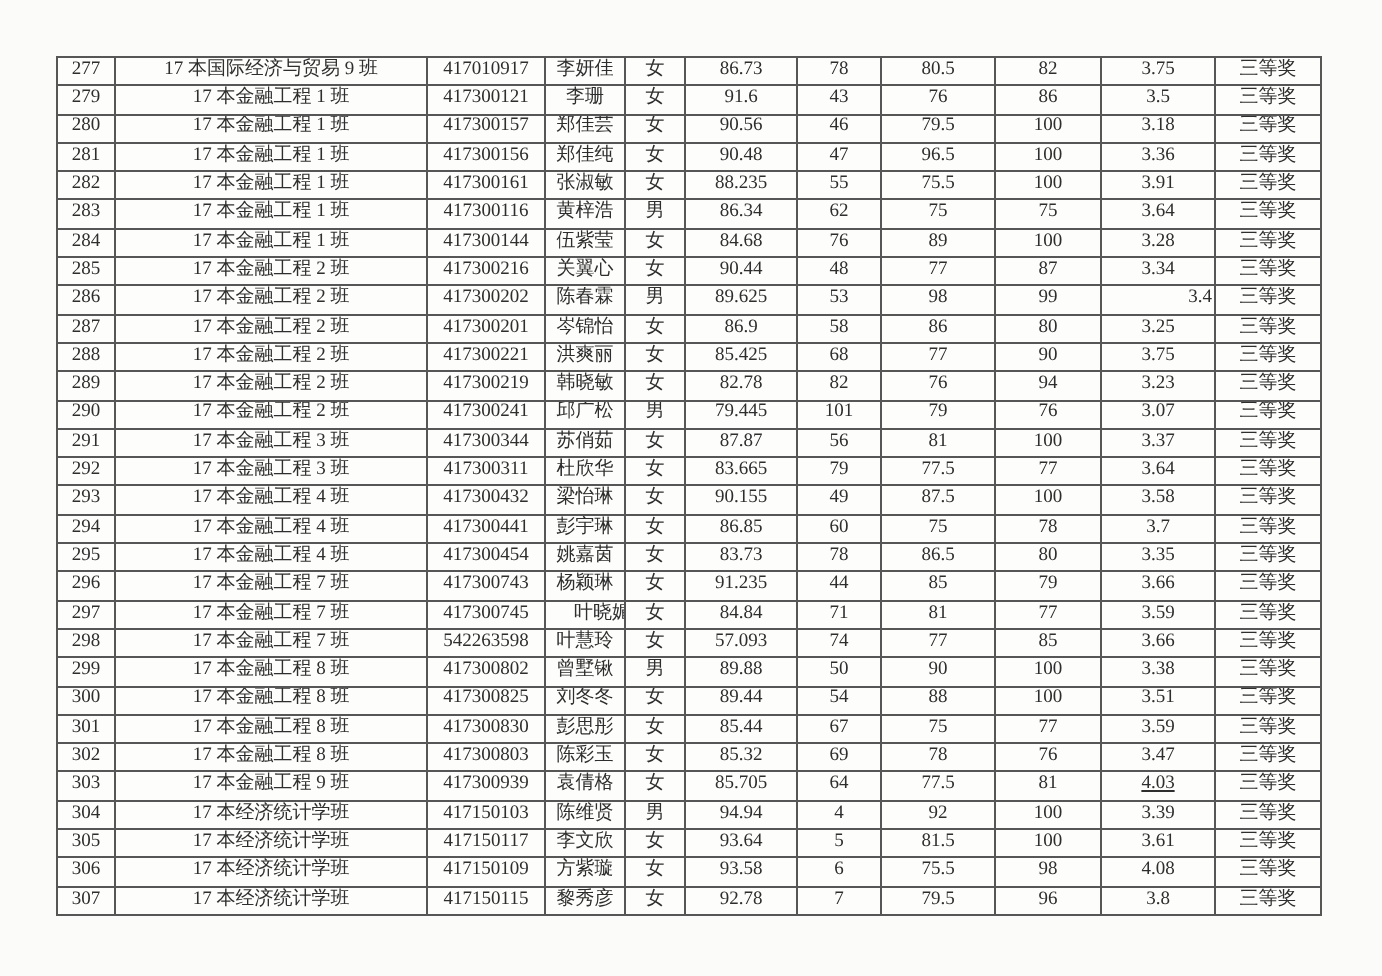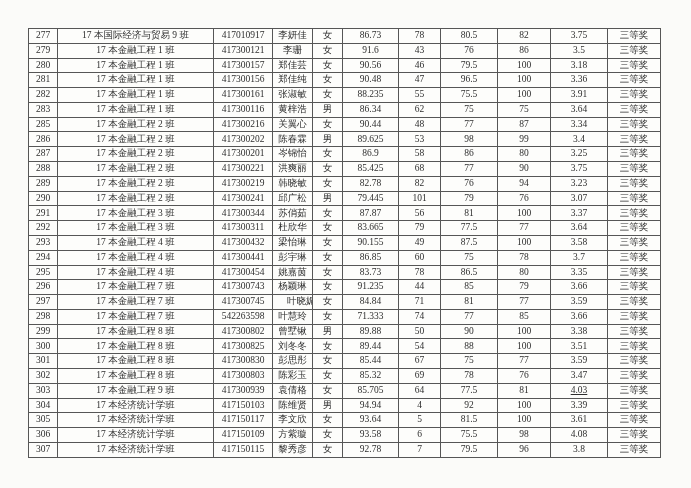--- a/index.html
+++ b/index.html
@@ -147,20 +147,33 @@
           <td class="cell-student-name" style="border-color: rgb(86, 86, 86); color: rgb(46, 46, 46);">黄梓浩</td>
           <td class="cell-gender" style="border-color: rgb(86, 86, 86); color: rgb(46, 46, 46);">男</td>
           <td class="cell-score-1" style="border-color: rgb(86, 86, 86); color: rgb(46, 46, 46);">86.34</td>
           <td class="cell-rank" style="border-color: rgb(86, 86, 86); color: rgb(46, 46, 46);">62</td>
           <td class="cell-score-2" style="border-color: rgb(86, 86, 86); color: rgb(46, 46, 46);">75</td>
           <td class="cell-score-3" style="border-color: rgb(86, 86, 86); color: rgb(46, 46, 46);">75</td>
           <td class="cell-gpa" style="border-color: rgb(86, 86, 86); color: rgb(46, 46, 46);">3.64</td>
           <td class="cell-award" style="border-color: rgb(86, 86, 86); color: rgb(46, 46, 46);">三等奖</td>
         </tr>
         <tr>
+          <td class="cell-row-number" style="border-color: rgb(86, 86, 86); color: rgb(46, 46, 46);">284</td>
+          <td class="cell-class-name" style="border-color: rgb(86, 86, 86); color: rgb(46, 46, 46);">17 本金融工程 1 班</td>
+          <td class="cell-student-id" style="border-color: rgb(86, 86, 86); color: rgb(46, 46, 46);">417300144</td>
+          <td class="cell-student-name" style="border-color: rgb(86, 86, 86); color: rgb(46, 46, 46);">伍紫莹</td>
+          <td class="cell-gender" style="border-color: rgb(86, 86, 86); color: rgb(46, 46, 46);">女</td>
+          <td class="cell-score-1" style="border-color: rgb(86, 86, 86); color: rgb(46, 46, 46);">84.68</td>
+          <td class="cell-rank" style="border-color: rgb(86, 86, 86); color: rgb(46, 46, 46);">76</td>
+          <td class="cell-score-2" style="border-color: rgb(86, 86, 86); color: rgb(46, 46, 46);">89</td>
+          <td class="cell-score-3" style="border-color: rgb(86, 86, 86); color: rgb(46, 46, 46);">100</td>
+          <td class="cell-gpa" style="border-color: rgb(86, 86, 86); color: rgb(46, 46, 46);">3.28</td>
+          <td class="cell-award" style="border-color: rgb(86, 86, 86); color: rgb(46, 46, 46);">三等奖</td>
+        </tr>
+        <tr>
           <td class="cell-row-number" style="border-color: rgb(86, 86, 86); color: rgb(46, 46, 46);">285</td>
           <td class="cell-class-name" style="border-color: rgb(86, 86, 86); color: rgb(46, 46, 46);">17 本金融工程 2 班</td>
           <td class="cell-student-id" style="border-color: rgb(86, 86, 86); color: rgb(46, 46, 46);">417300216</td>
           <td class="cell-student-name" style="border-color: rgb(86, 86, 86); color: rgb(46, 46, 46);">关翼心</td>
           <td class="cell-gender" style="border-color: rgb(86, 86, 86); color: rgb(46, 46, 46);">女</td>
           <td class="cell-score-1" style="border-color: rgb(86, 86, 86); color: rgb(46, 46, 46);">90.44</td>
           <td class="cell-rank" style="border-color: rgb(86, 86, 86); color: rgb(46, 46, 46);">48</td>
           <td class="cell-score-2" style="border-color: rgb(86, 86, 86); color: rgb(46, 46, 46);">77</td>
           <td class="cell-score-3" style="border-color: rgb(86, 86, 86); color: rgb(46, 46, 46);">87</td>
           <td class="cell-gpa" style="border-color: rgb(86, 86, 86); color: rgb(46, 46, 46);">3.34</td>
@@ -169,21 +182,21 @@
         <tr>
           <td class="cell-row-number" style="border-color: rgb(86, 86, 86); color: rgb(46, 46, 46);">286</td>
           <td class="cell-class-name" style="border-color: rgb(86, 86, 86); color: rgb(46, 46, 46);">17 本金融工程 2 班</td>
           <td class="cell-student-id" style="border-color: rgb(86, 86, 86); color: rgb(46, 46, 46);">417300202</td>
           <td class="cell-student-name" style="border-color: rgb(86, 86, 86); color: rgb(46, 46, 46);">陈春霖</td>
           <td class="cell-gender" style="border-color: rgb(86, 86, 86); color: rgb(46, 46, 46);">男</td>
           <td class="cell-score-1" style="border-color: rgb(86, 86, 86); color: rgb(46, 46, 46);">89.625</td>
           <td class="cell-rank" style="border-color: rgb(86, 86, 86); color: rgb(46, 46, 46);">53</td>
           <td class="cell-score-2" style="border-color: rgb(86, 86, 86); color: rgb(46, 46, 46);">98</td>
           <td class="cell-score-3" style="border-color: rgb(86, 86, 86); color: rgb(46, 46, 46);">99</td>
-          <td class="cell-gpa" style="border-color: rgb(86, 86, 86); color: rgb(46, 46, 46);">3.4</td>
+          <td class="cell-gpa" style="border-color: rgb(86, 86, 86); color: rgb(46, 46, 46); text-align: right;">3.4</td>
           <td class="cell-award" style="border-color: rgb(86, 86, 86); color: rgb(46, 46, 46);">三等奖</td>
         </tr>
         <tr>
           <td class="cell-row-number" style="border-color: rgb(86, 86, 86); color: rgb(46, 46, 46);">287</td>
           <td class="cell-class-name" style="border-color: rgb(86, 86, 86); color: rgb(46, 46, 46);">17 本金融工程 2 班</td>
           <td class="cell-student-id" style="border-color: rgb(86, 86, 86); color: rgb(46, 46, 46);">417300201</td>
           <td class="cell-student-name" style="border-color: rgb(86, 86, 86); color: rgb(46, 46, 46);">岑锦怡</td>
           <td class="cell-gender" style="border-color: rgb(86, 86, 86); color: rgb(46, 46, 46);">女</td>
           <td class="cell-score-1" style="border-color: rgb(86, 86, 86); color: rgb(46, 46, 46);">86.9</td>
           <td class="cell-rank" style="border-color: rgb(86, 86, 86); color: rgb(46, 46, 46);">58</td>
@@ -321,21 +334,21 @@
           <td class="cell-score-3" style="border-color: rgb(86, 86, 86); color: rgb(46, 46, 46);">77</td>
           <td class="cell-gpa" style="border-color: rgb(86, 86, 86); color: rgb(46, 46, 46);">3.59</td>
           <td class="cell-award" style="border-color: rgb(86, 86, 86); color: rgb(46, 46, 46);">三等奖</td>
         </tr>
         <tr>
           <td class="cell-row-number" style="border-color: rgb(86, 86, 86); color: rgb(46, 46, 46);">298</td>
           <td class="cell-class-name" style="border-color: rgb(86, 86, 86); color: rgb(46, 46, 46);">17 本金融工程 7 班</td>
           <td class="cell-student-id" style="border-color: rgb(86, 86, 86); color: rgb(46, 46, 46);">542263598</td>
           <td class="cell-student-name" style="border-color: rgb(86, 86, 86); color: rgb(46, 46, 46);">叶慧玲</td>
           <td class="cell-gender" style="border-color: rgb(86, 86, 86); color: rgb(46, 46, 46);">女</td>
-          <td class="cell-score-1" style="border-color: rgb(86, 86, 86); color: rgb(46, 46, 46);">71.333</td>
+          <td class="cell-score-1" style="border-color: rgb(86, 86, 86); color: rgb(46, 46, 46);">57.093</td>
           <td class="cell-rank" style="border-color: rgb(86, 86, 86); color: rgb(46, 46, 46);">74</td>
           <td class="cell-score-2" style="border-color: rgb(86, 86, 86); color: rgb(46, 46, 46);">77</td>
           <td class="cell-score-3" style="border-color: rgb(86, 86, 86); color: rgb(46, 46, 46);">85</td>
           <td class="cell-gpa" style="border-color: rgb(86, 86, 86); color: rgb(46, 46, 46);">3.66</td>
           <td class="cell-award" style="border-color: rgb(86, 86, 86); color: rgb(46, 46, 46);">三等奖</td>
         </tr>
         <tr>
           <td class="cell-row-number" style="border-color: rgb(86, 86, 86); color: rgb(46, 46, 46);">299</td>
           <td class="cell-class-name" style="border-color: rgb(86, 86, 86); color: rgb(46, 46, 46);">17 本金融工程 8 班</td>
           <td class="cell-student-id" style="border-color: rgb(86, 86, 86); color: rgb(46, 46, 46);">417300802</td>

